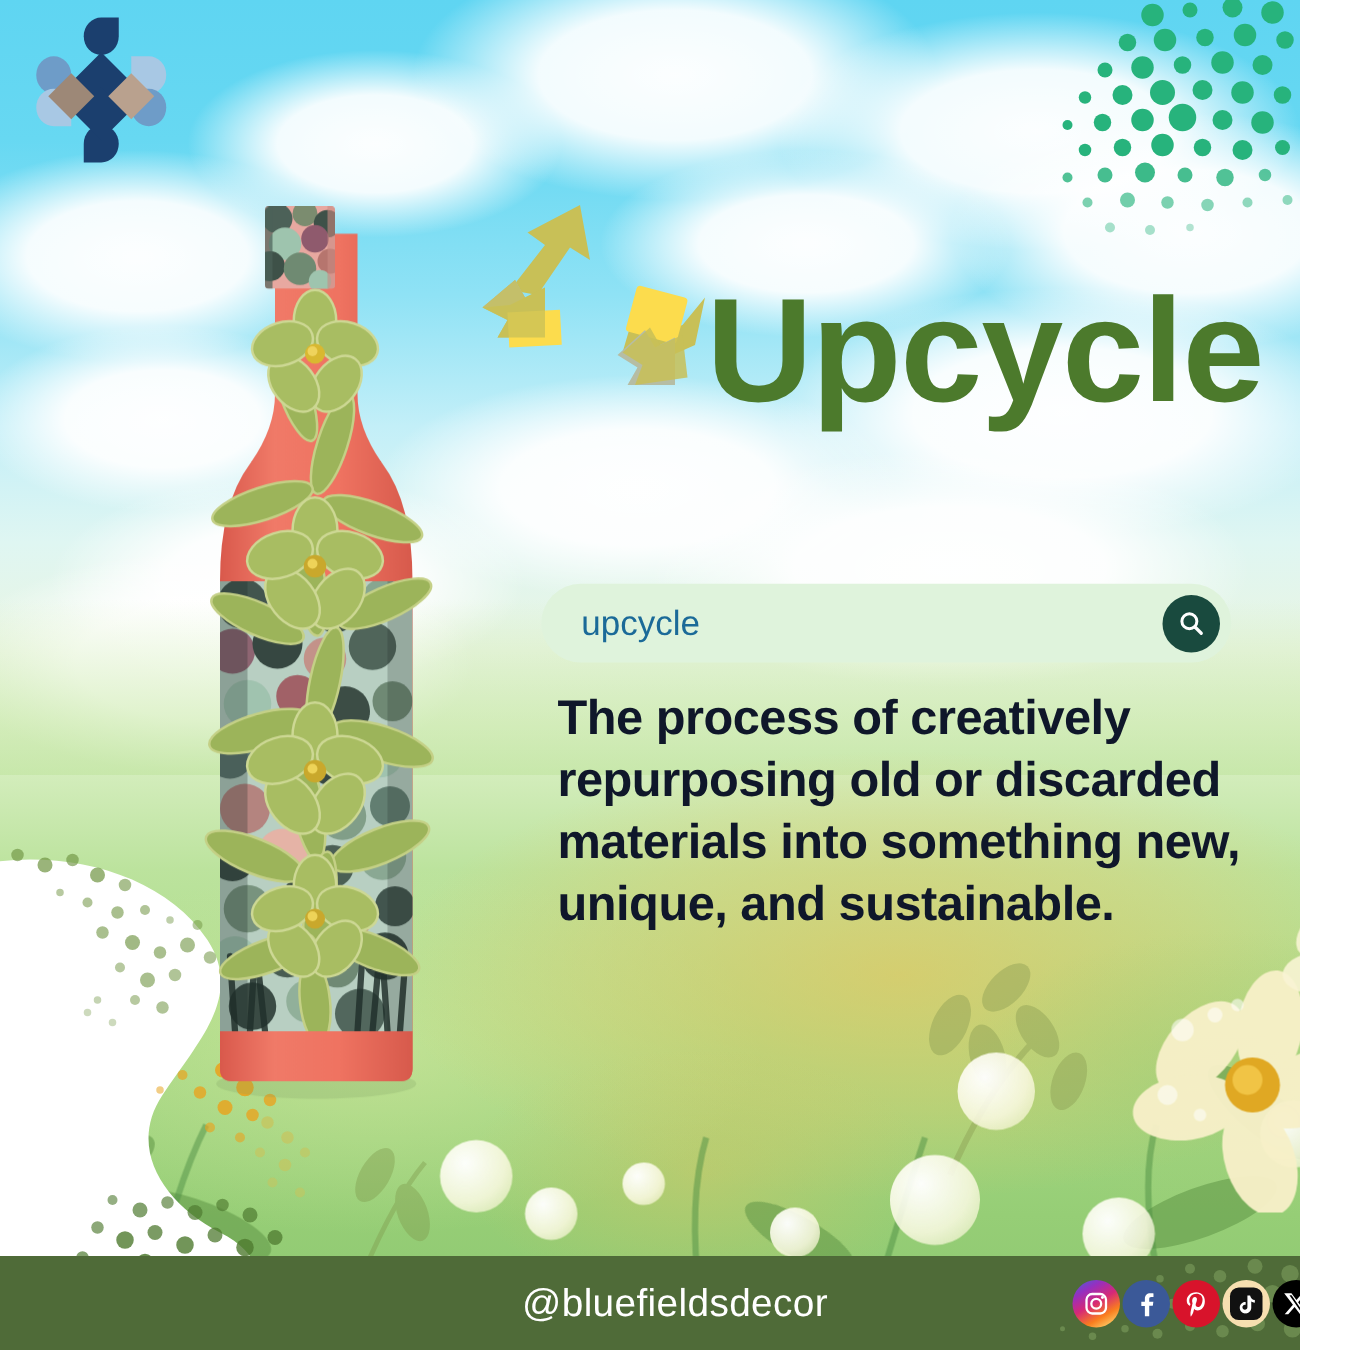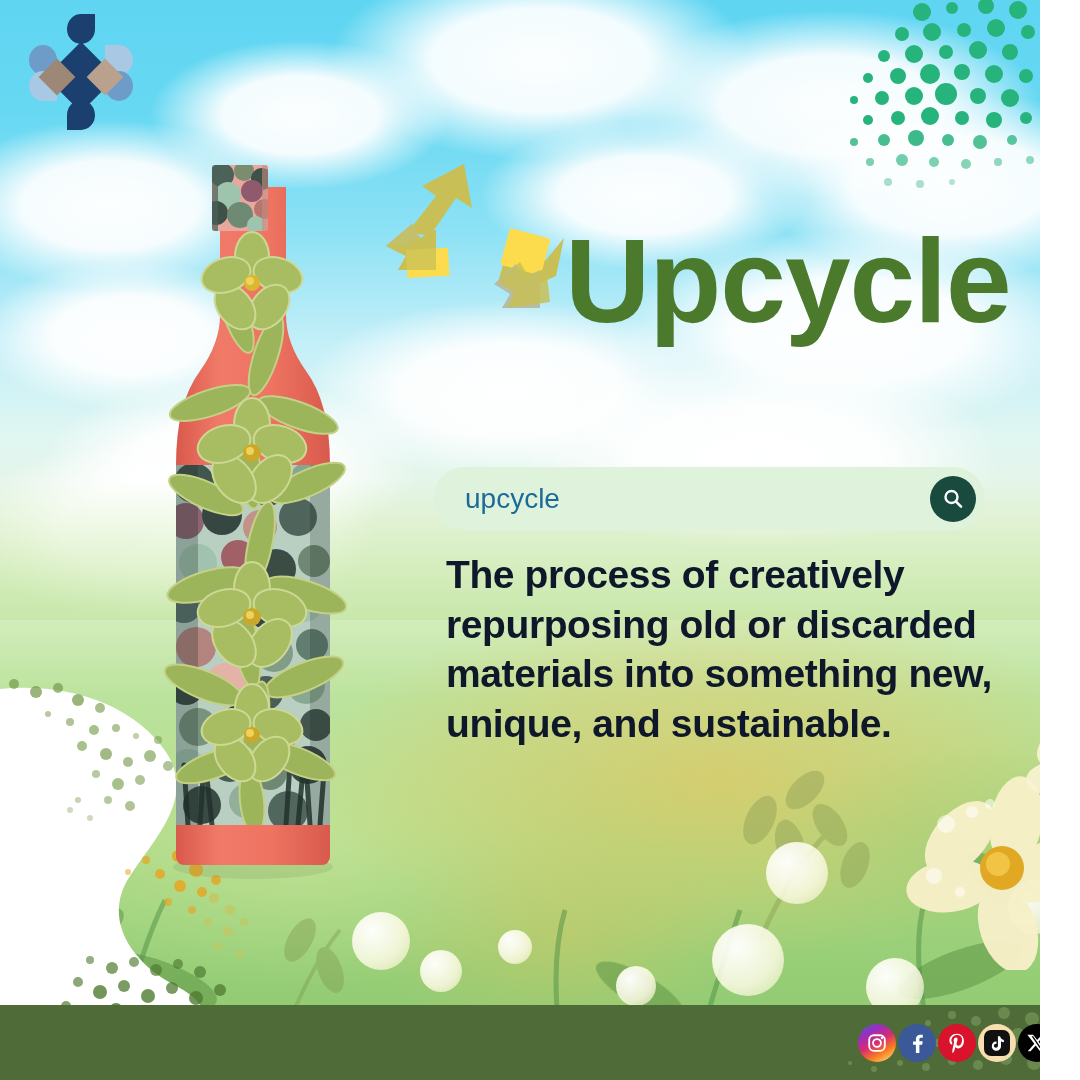--- a/index.html
+++ b/index.html
@@ -614,20 +614,21 @@
         <circle cx="346" cy="54" r="6"></circle>
           <circle cx="318" cy="60" r="5"></circle>
         <circle cx="292" cy="56" r="4"></circle>
           <circle cx="266" cy="62" r="4"></circle>
         <circle cx="240" cy="58" r="3"></circle>
           <circle cx="214" cy="64" r="3"></circle>
         <circle cx="190" cy="58" r="2"></circle>
       </g>
     </svg>
 
+    <div class="handle">@bluefieldsdecor</div>
 
     <div class="socials">
       <div class="soc soc-ig">
         <svg width="22" height="22" viewBox="0 0 24 24">
           <rect x="3.5" y="3.5" width="17" height="17" rx="5" fill="none" stroke="#fff" stroke-width="2"></rect>
           <circle cx="12" cy="12" r="4.3" fill="none" stroke="#fff" stroke-width="2"></circle>
           <circle cx="17.4" cy="6.6" r="1.3" fill="#fff"></circle>
         </svg>
       </div>
       <div class="soc soc-fb">

